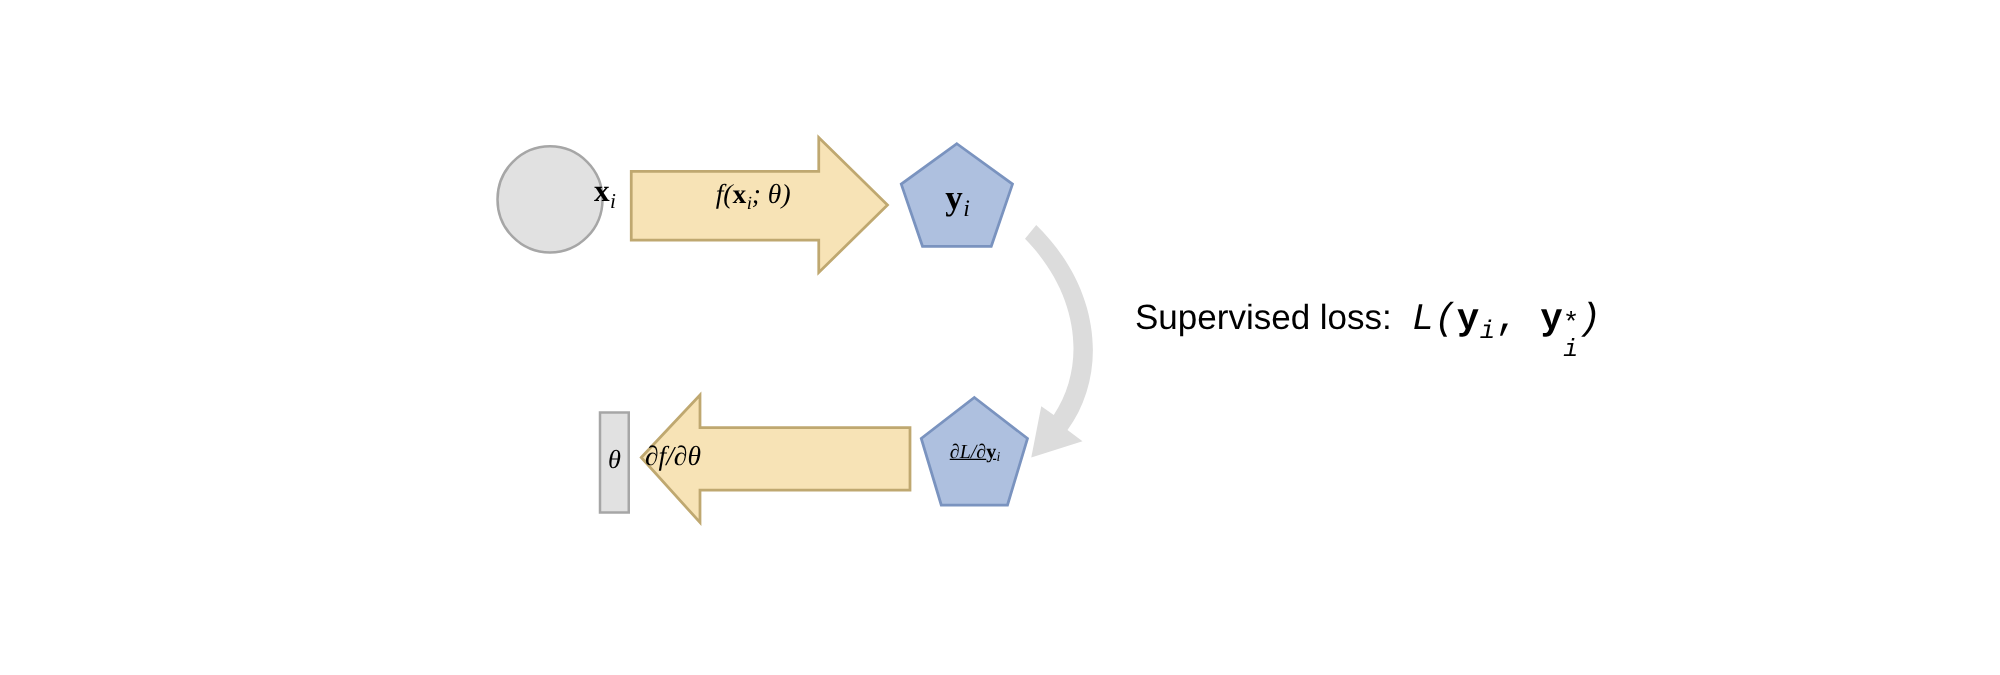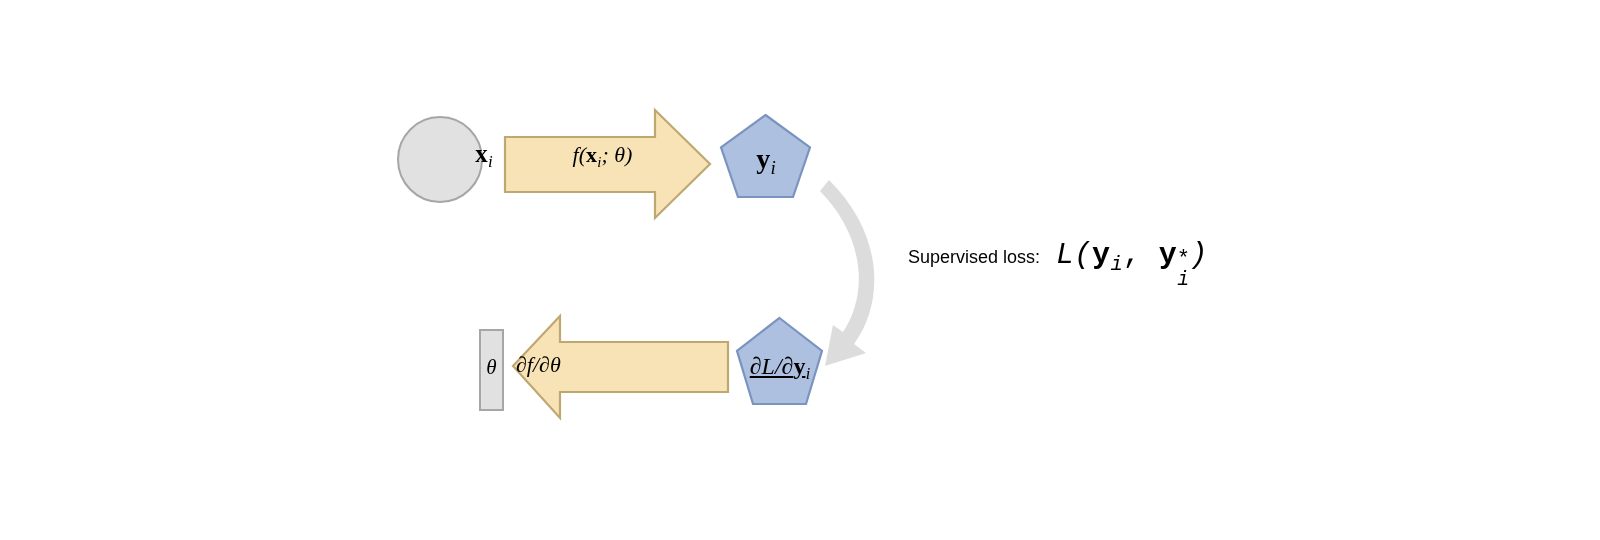--- a/index.html
+++ b/index.html
@@ -56,32 +56,32 @@
     font-size: 0.66em;
     font-style: italic;
   }
 
   
   #label-x       { left: 398px; top: 140px; width: 102px; text-align: center; font-size: 25px; margin-left: 35px; }
   #label-fx      { left: 505px; top: 142px; width: 195px; text-align: center; font-size: 22px; }
   #label-y       { left: 722px; top: 143px; width: 88px; text-align: center; font-size: 28px; }
   #label-theta   { left: 480px; top: 355px; width: 23px; text-align: center; font-size: 21px; }
   #label-dfdth   { left: 516px; top: 352px; width: 212px; text-align: left; font-size: 22px; }
-  #label-dldy    { left: 737px; top: 353px; width: 86px; text-align: center; font-size: 24px; text-decoration: underline; }
+  #label-dldy    { left: 737px; top: 353px; width: 86px; text-align: center; font-size: 16px; text-decoration: underline; }
 
   #loss-text {
     position: absolute;
     left: 908px;
     top: 238px;
     white-space: nowrap;
     color: #000000;
   }
   #loss-text .plain {
     font-family: "Liberation Sans", sans-serif;
-    font-size: 18px;
+    font-size: 28px;
   }
   #loss-text .formula {
     font-family: Liberation Mono, monospace;
     font-size: 30px;
     padding-left: 16px;
   }
 </style>
 </head>
 <body>
 

